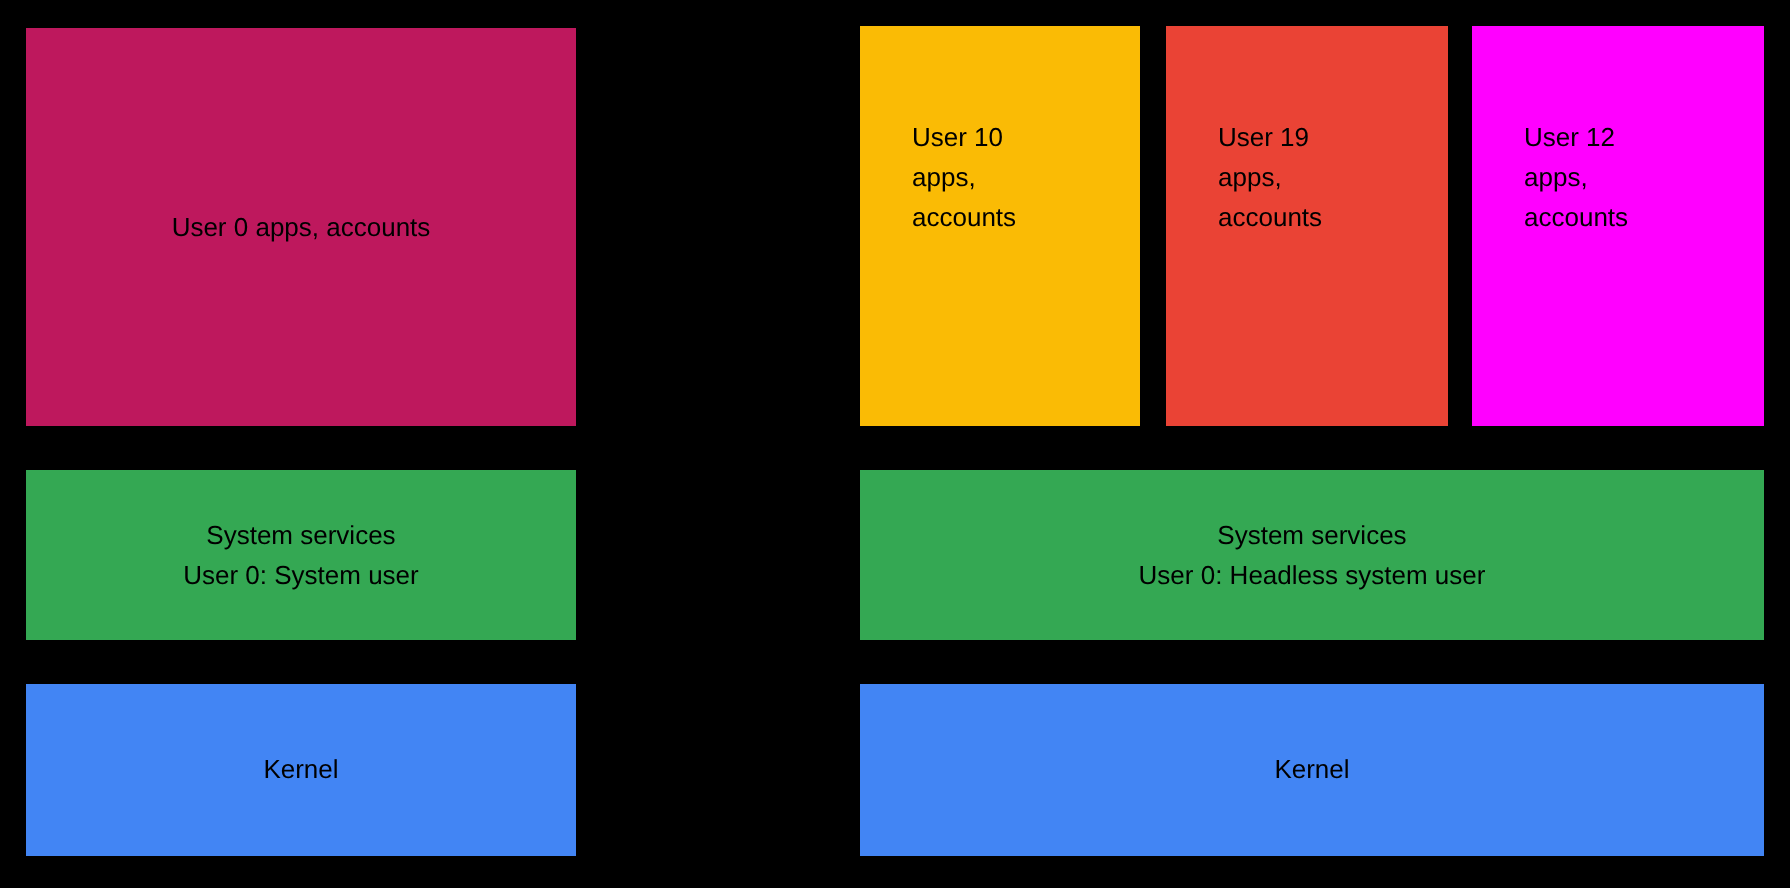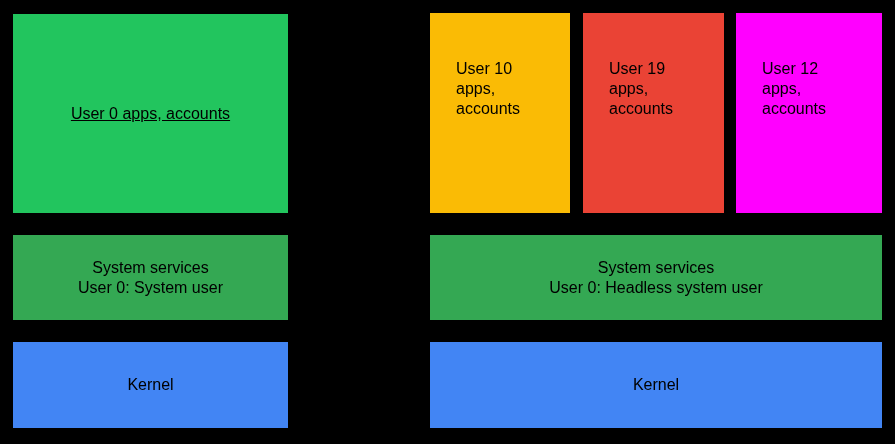--- a/index.html
+++ b/index.html
@@ -19,21 +19,21 @@
     position: relative;
     width: 895px;
     height: 444px;
     background: #000000;
   }
   .box {
     position: absolute;
     box-sizing: border-box;
     color: #000000;
     font-family: "Liberation Sans", sans-serif;
-    font-size: 16px;
+    font-size: 13px;
     line-height: 20px;
     white-space: pre-line;
   }
   
   .box.center {
     display: flex;
     align-items: center;
     justify-content: center;
     text-align: center;
   }
@@ -57,21 +57,21 @@
   #right-user11-apps   { left: 583px; top: 13px;  width: 141px; height: 200px; }
   #right-user12-apps   { left: 736px; top: 13px;  width: 146px; height: 200px; }
   #right-system-services { left: 430px; top: 235px; width: 452px; height: 85px; }
   #right-kernel        { left: 430px; top: 342px; width: 452px; height: 86px;  }
 </style>
 </head>
 <body>
 
 <div class="diagram">
 
-  <div class="box center" id="left-user-apps" style="background:#22c55e;text-decoration:underline;">
+  <div class="box center" id="left-user-apps" style="background:#be185d;">
     <span class="label">User 0 apps, accounts</span>
   </div>
 
   <div class="box center" id="left-system-services" style="background:#34A853;">
     <span class="label">System services
 User 0: System user</span>
   </div>
 
   <div class="box center" id="left-kernel" style="background:#4285F4;">
     <span class="label">Kernel</span>

